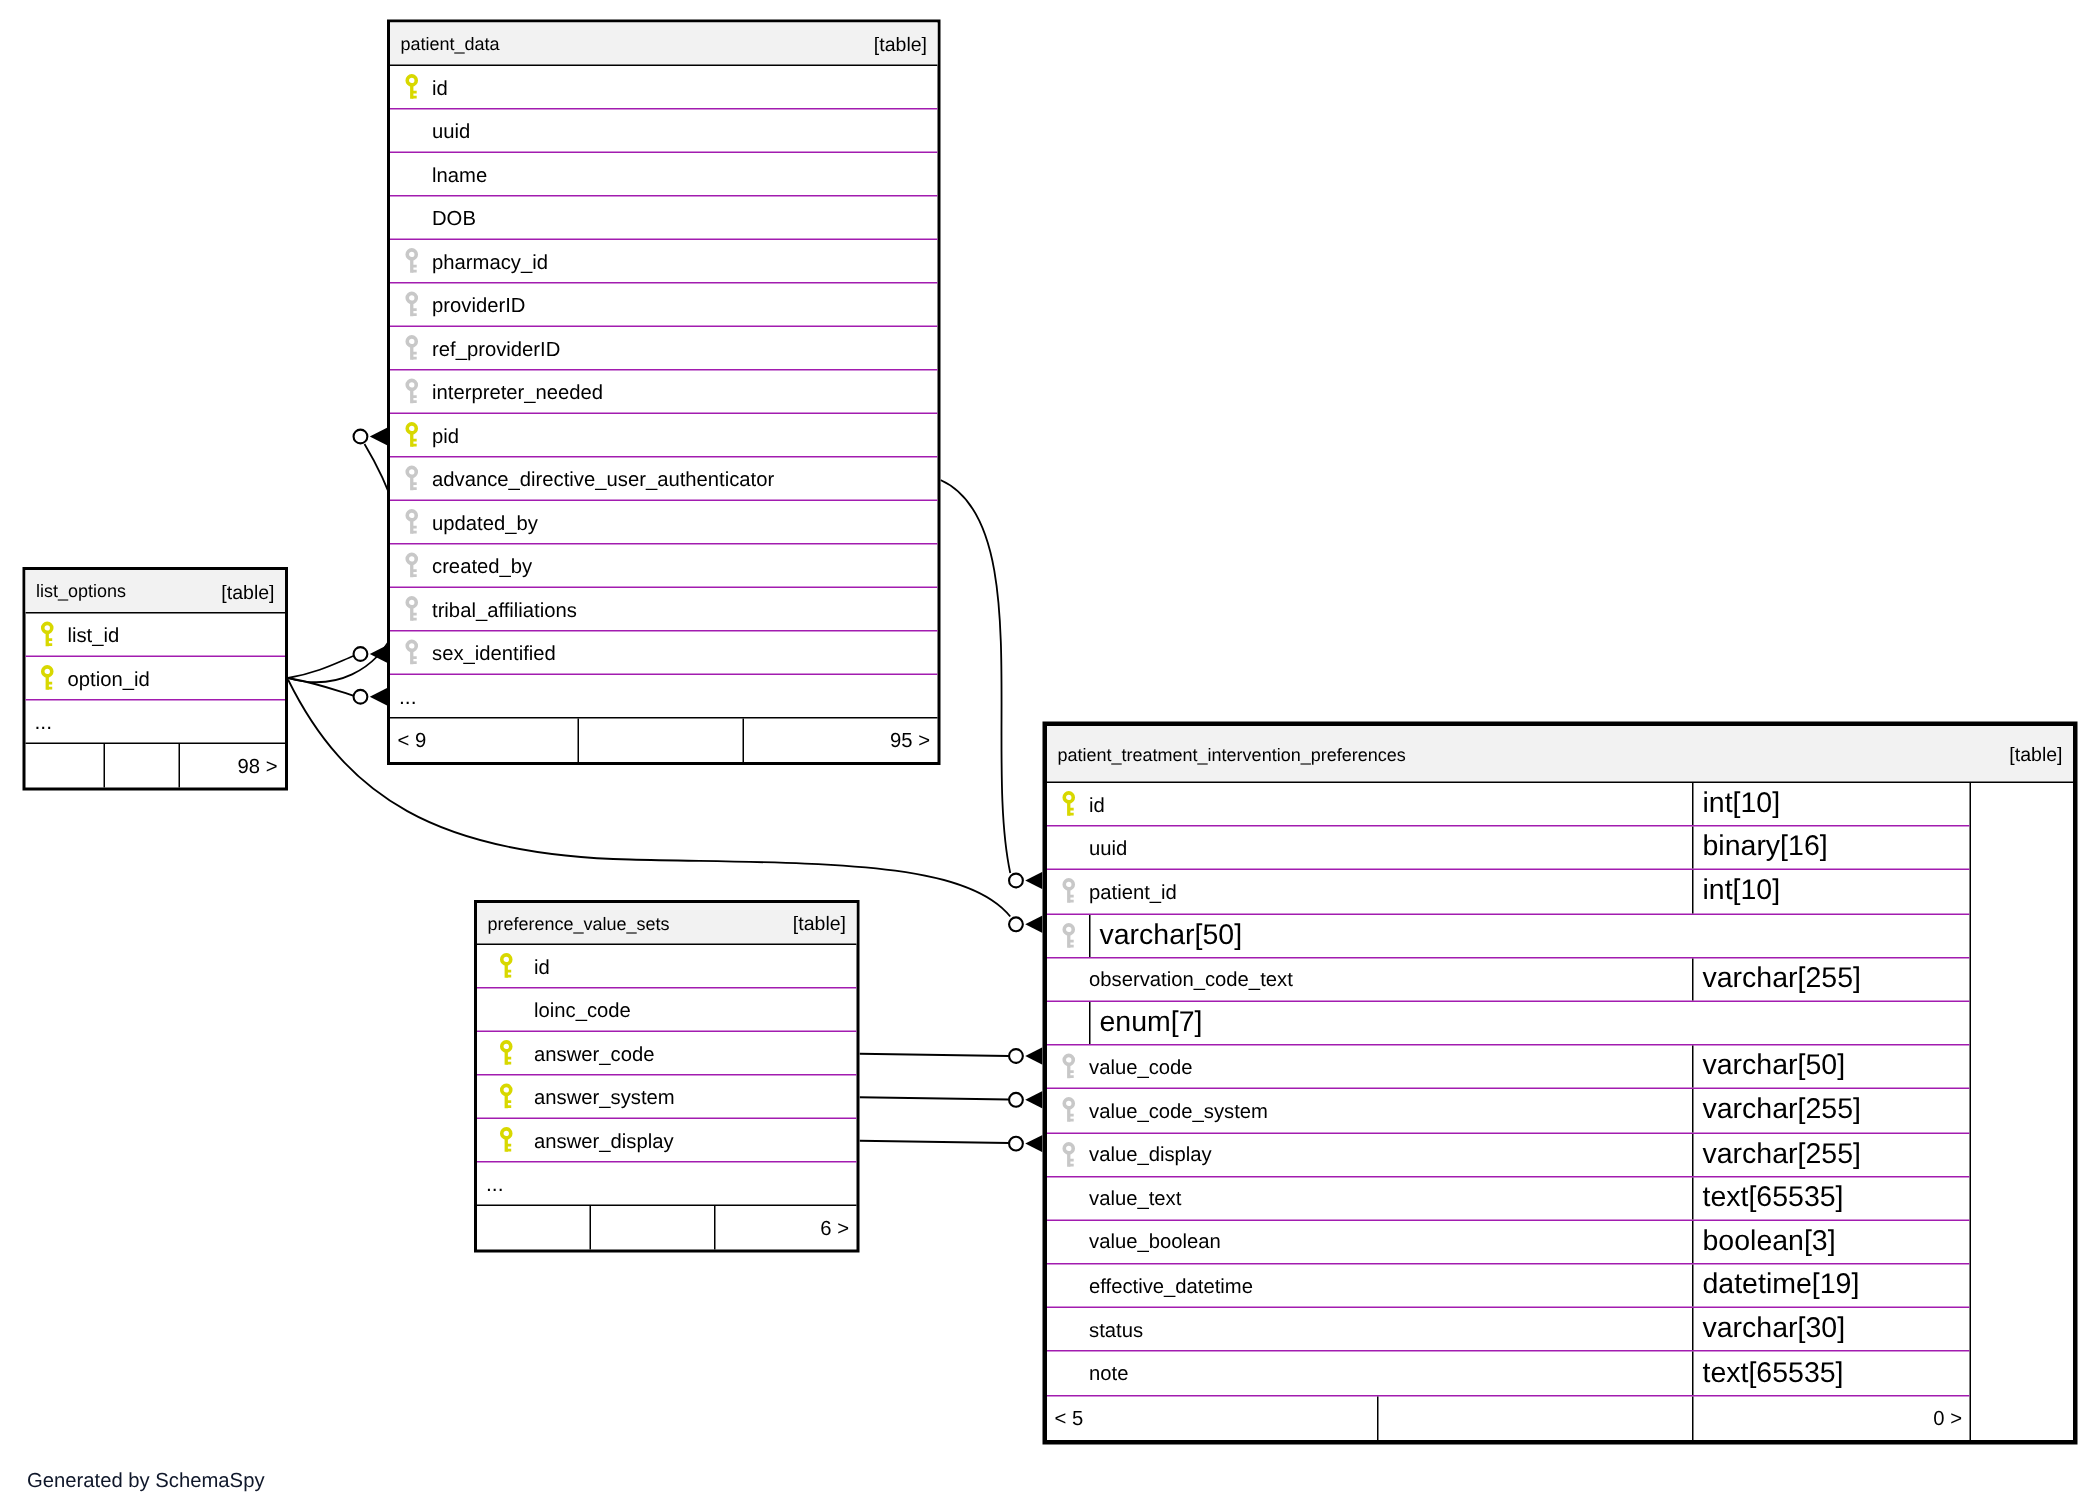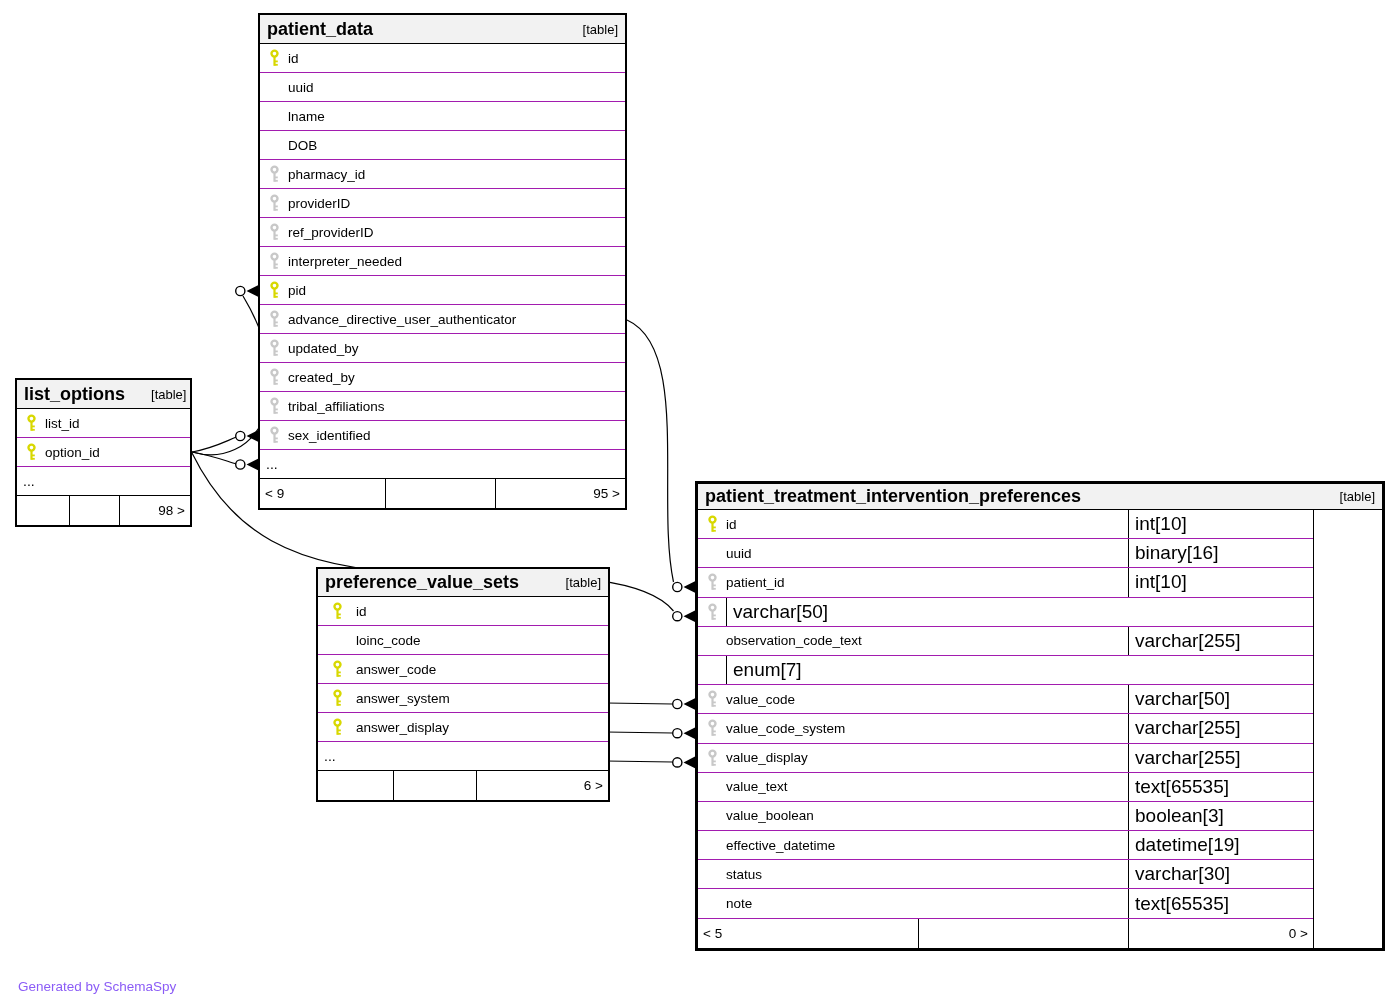--- a/index.html
+++ b/index.html
@@ -4,21 +4,21 @@
 <style>
   *{box-sizing:border-box;margin:0;padding:0}
   html,body{background:#fff}
   body{width:1399px;height:1007px;position:relative;overflow:hidden;
        font-family:"Liberation Sans","DejaVu Sans",sans-serif;color:#000}
   .canvas{position:absolute;inset:0}
   svg.edges{position:absolute;left:0;top:0;pointer-events:none}
   .tbl{position:absolute;background:#fff;border:2px solid #000}
   .thead{height:29px;display:flex;align-items:center;justify-content:space-between;
          background:#f2f2f2;border-bottom:1px solid #000;padding:0 7px;white-space:nowrap}
-  .title{font-weight:bold;font-size:18px}
+  .title{font-weight:normal;font-size:12px}
   .tag{font-size:13px;margin-left:26px}
   .row{height:29px;display:flex;align-items:center;border-bottom:1px solid #a21caf;
        padding-left:7px;font-size:13.5px;white-space:nowrap}
   .key{flex:0 0 14px;width:14px;display:inline-flex;justify-content:center;margin-right:7px}
   .cname{flex:1 1 auto}
   .dots{height:29px;border-bottom:1px solid #000;display:flex;align-items:center;
         padding-left:6px;font-size:14px}
   .tfoot{height:29px;display:flex;font-size:13.5px}
   .fc{display:flex;align-items:center;height:100%;padding:0 5px}
   .f2,.f3{border-left:1px solid #000}
@@ -27,40 +27,40 @@
   #t-patient_data{left:258px;top:13px;width:369px}
   #t-patient_data .f1{width:125px}
   #t-patient_data .f2{width:110px}
   #t-patient_data .f3{flex:1}
 
   #t-list_options{left:15px;top:378px;width:177px}
   #t-list_options .f1{width:52px}
   #t-list_options .f2{width:50px}
   #t-list_options .f3{flex:1}
 
-  #t-preference_value_sets{left:316px;top:567px;width:294px}
+  #t-preference_value_sets{left:316px;top:600px;width:257px}
   #t-preference_value_sets .thead{height:28px}
   #t-preference_value_sets .key{flex:0 0 24px;width:24px}
   #t-preference_value_sets .f1{width:75px}
   #t-preference_value_sets .f2{width:83px}
   #t-preference_value_sets .f3{flex:1}
 
   #t-ptip{left:695px;top:481px;width:690px;border-width:3px}
-  #t-ptip .thead{height:26px}
+  #t-ptip .thead{height:38px}
   #t-ptip .body{display:flex;align-items:stretch}
   #t-ptip .main{width:616px;border-right:1px solid #000}
   #t-ptip .strip{flex:1 1 auto}
   #t-ptip .row{height:29.2px;font-size:13.5px}
   #t-ptip .ctype{flex:0 0 185px;align-self:stretch;display:flex;align-items:center;
                  border-left:1px solid #000;padding-left:6px;font-size:19px}
   #t-ptip .tfoot .f1{width:220px}
   #t-ptip .tfoot .f2{width:210px}
   #t-ptip .tfoot .f3{flex:1}
 
-  .credit{position:absolute;left:18px;top:979px;font-size:13.5px;color:#8b5cf6}
+  .credit{position:absolute;left:18px;top:979px;font-size:13.5px;color:#0f172a}
 </style>
 </head>
 <body>
 
 <div class="canvas">
 
   <svg class="edges" width="1399" height="1007" viewBox="0 0 1399 1007">
     <g fill="none" stroke="#000" stroke-width="1.2">
       <path d="M192,452 C254,470 304,398 243,296"></path>
       <path d="M192,452 C214,448 226,441 236.5,437"></path>

